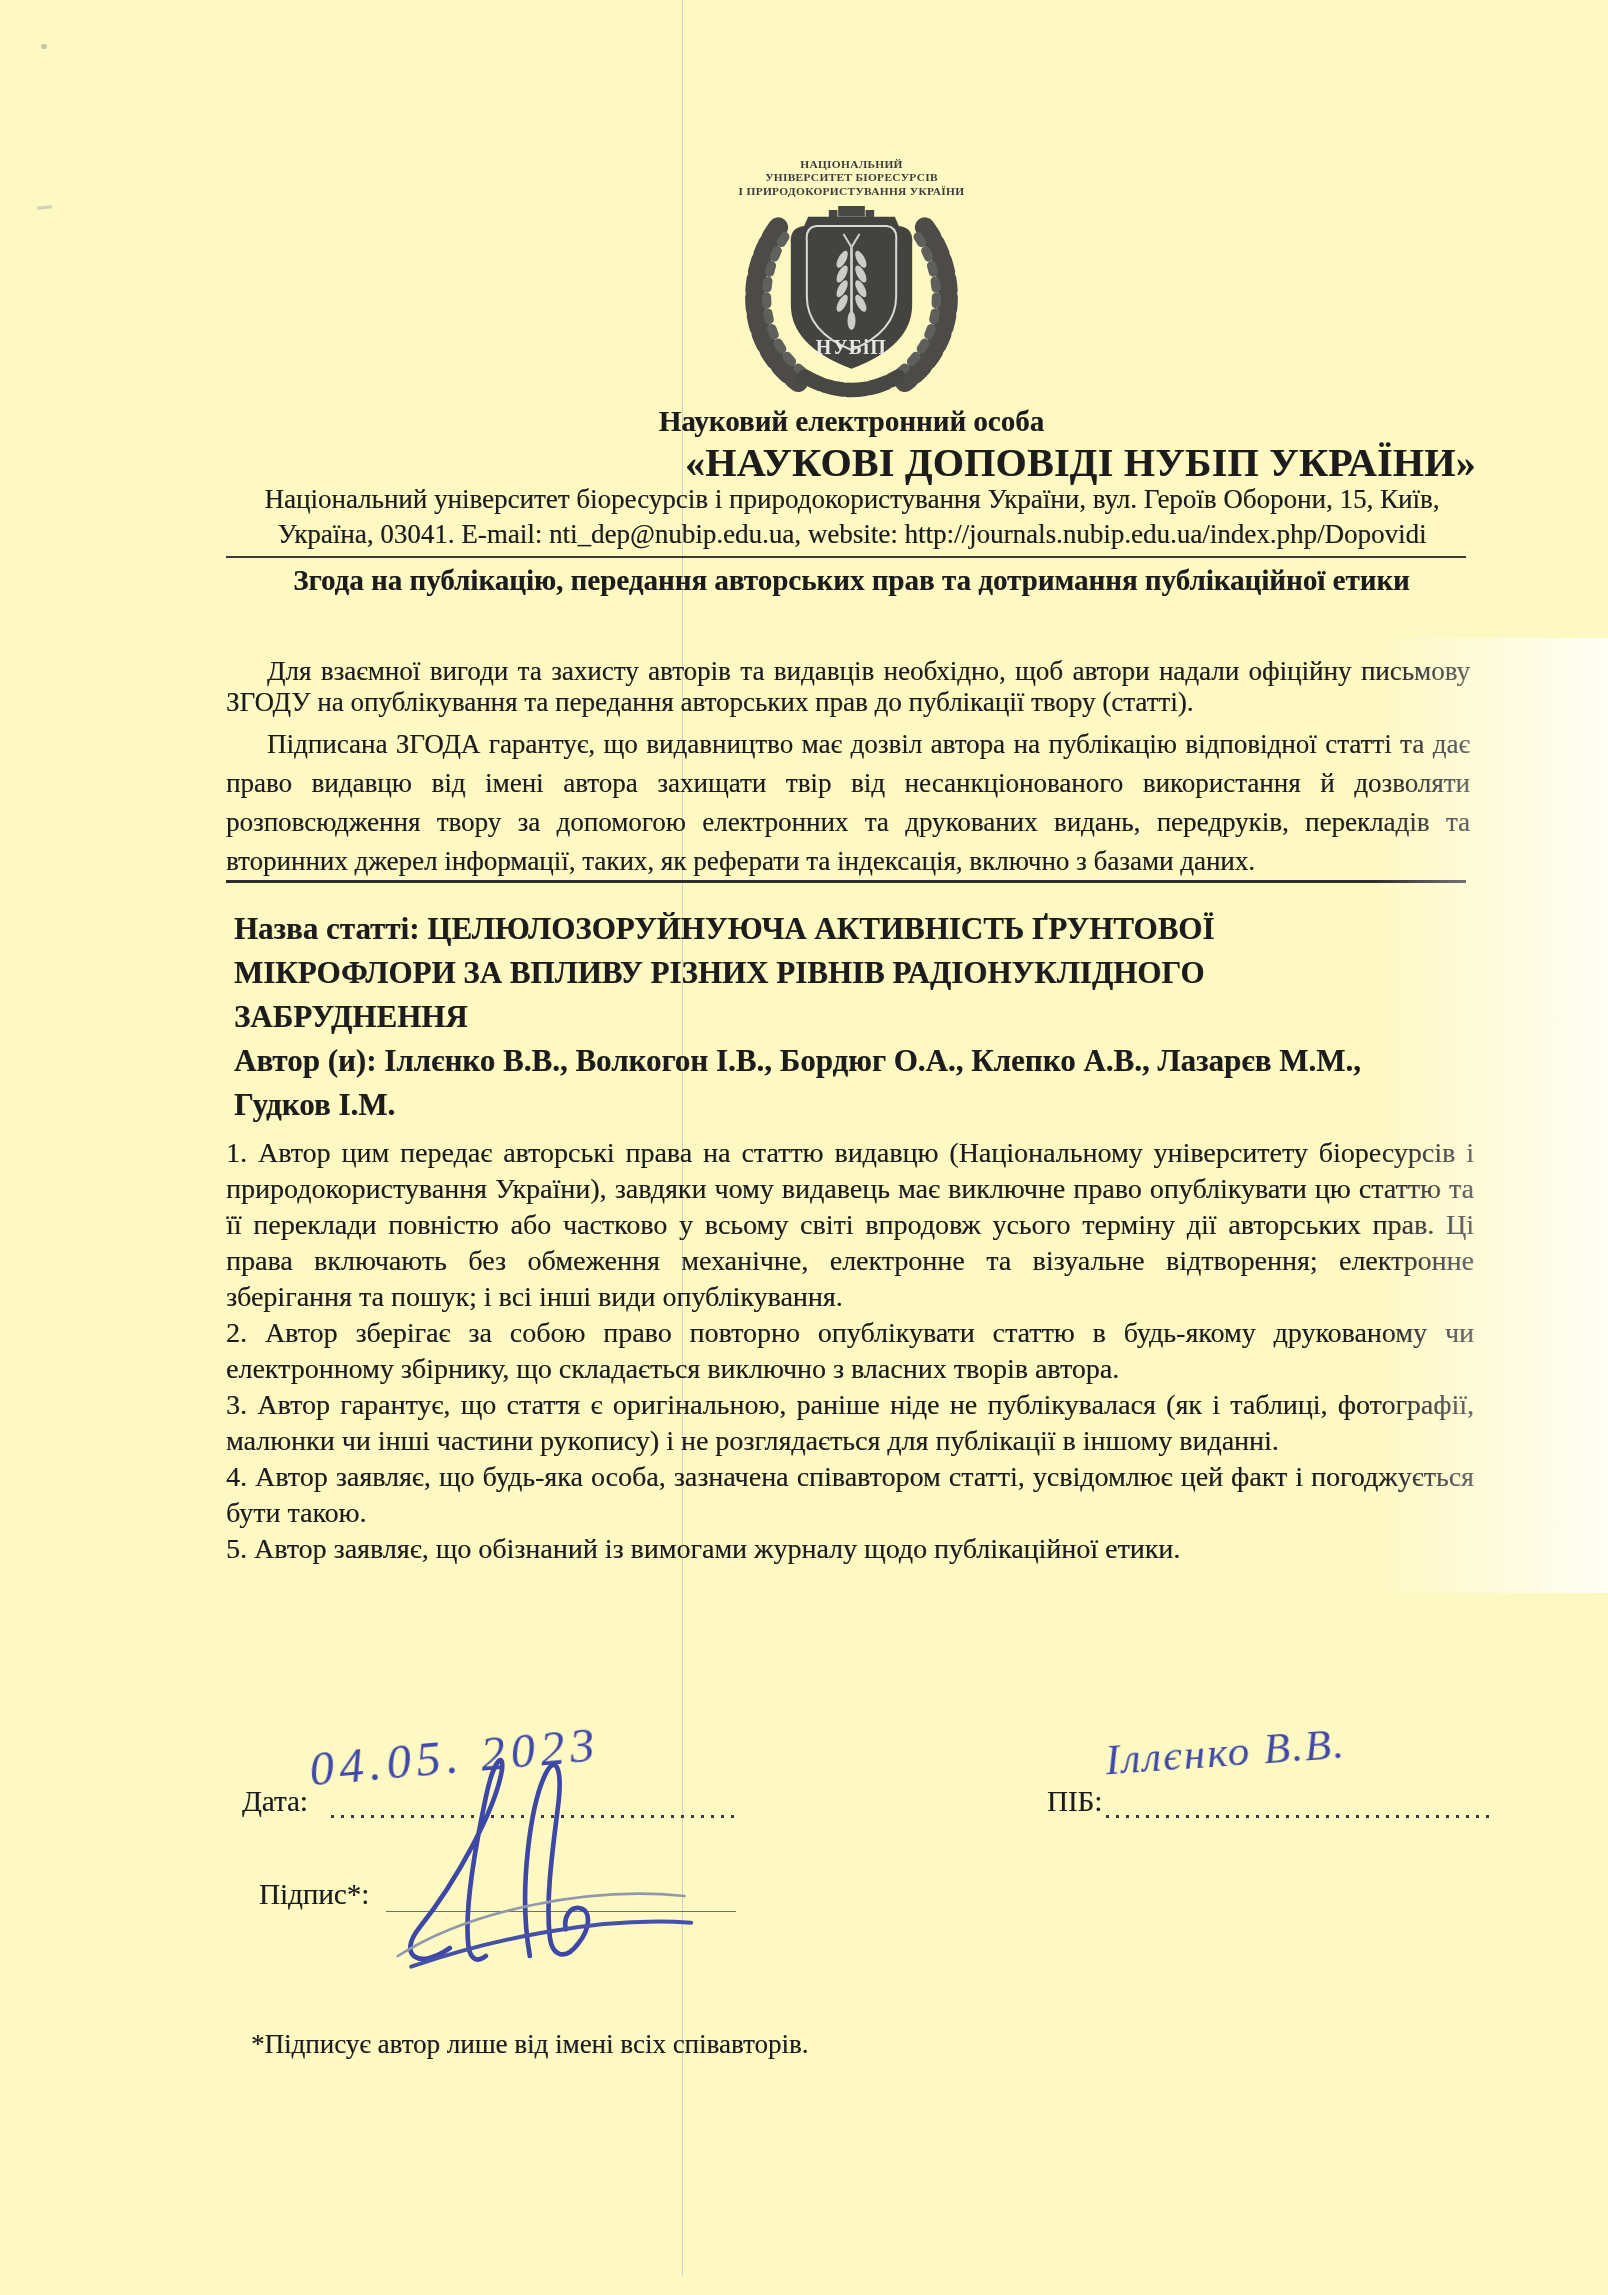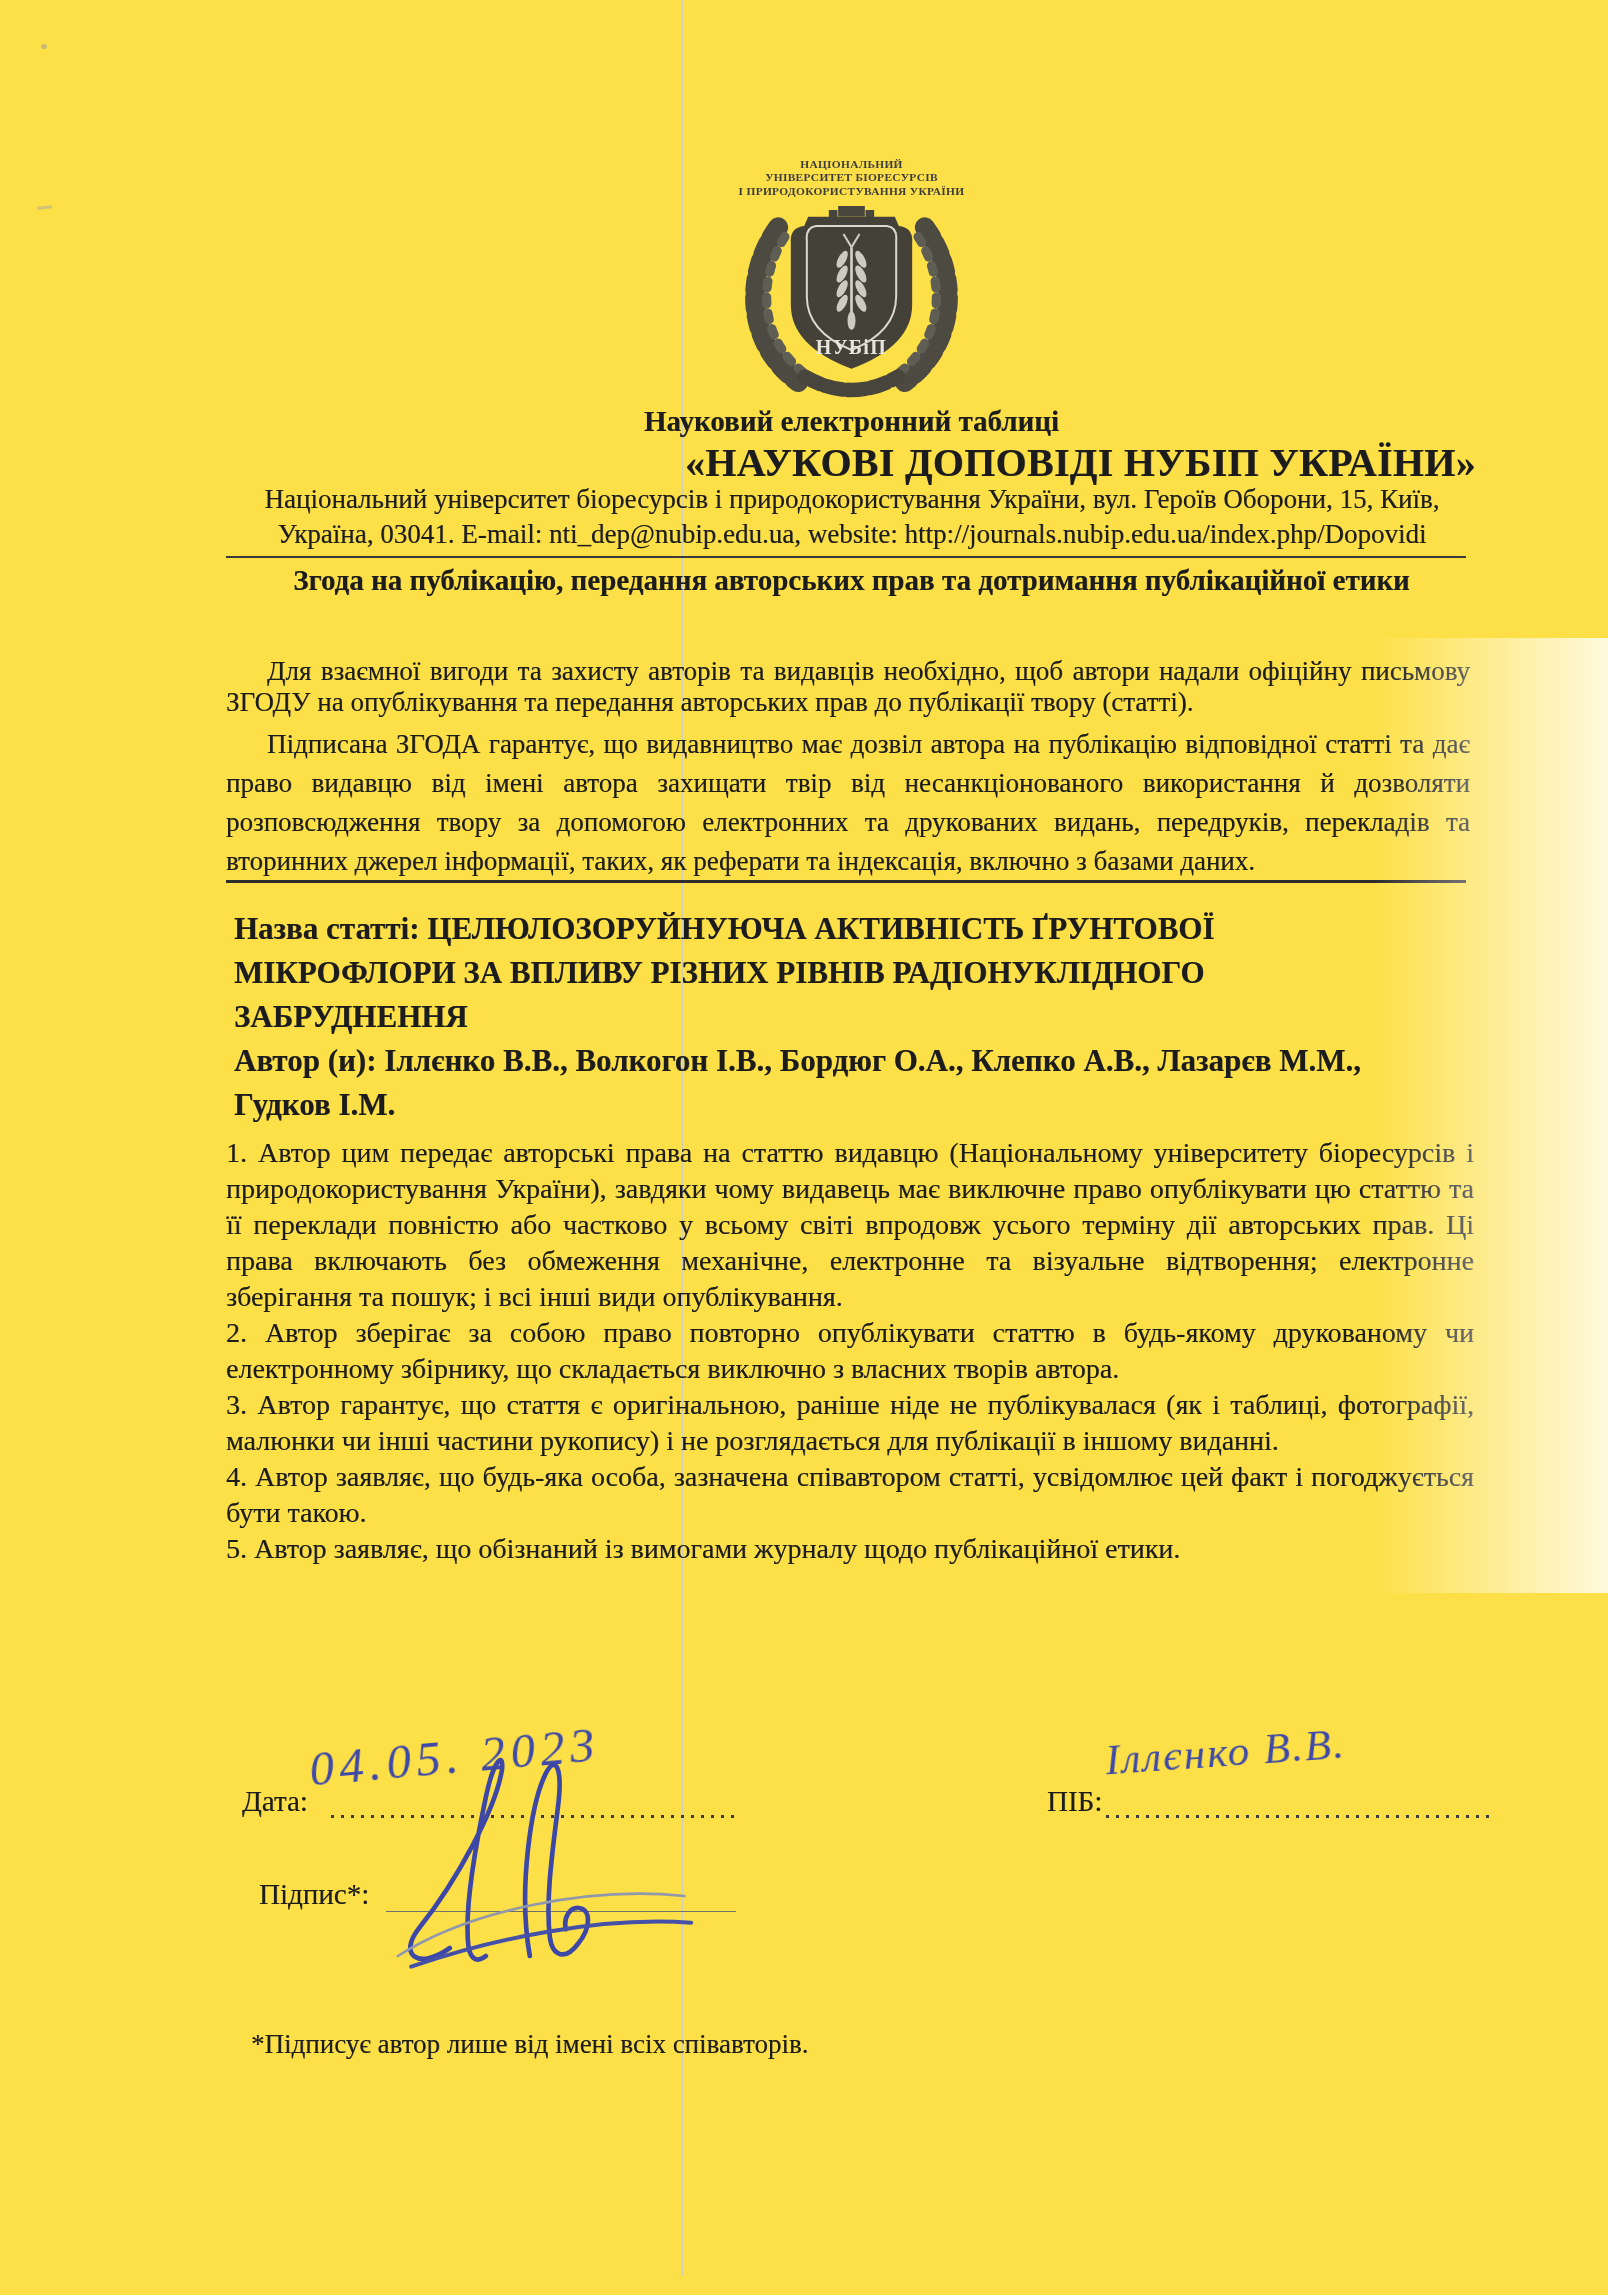--- a/index.html
+++ b/index.html
@@ -1,17 +1,17 @@
 <!DOCTYPE html>
 <html style="font-size:10.7px"><head>
 <meta charset="utf-8">
 <style>
   html,body{margin:0;padding:0;background:#ffffff;}
   .page{
-    position:relative;width:1609px;height:2295px;background:#fde047;
+    position:relative;width:1609px;height:2295px;background:#fef9c3;
     font-family:"Liberation Serif","DejaVu Serif",serif;color:#1c1c1c;overflow:hidden;
   }
   .ink{text-shadow:0.4px 0.4px 0.5px rgba(30,30,30,0.45);}
   .fold{position:absolute;left:682px;top:0;width:1.3px;height:2276px;background:#c9c9c9;opacity:.85;}
   .speck1{position:absolute;left:41px;top:44px;width:6px;height:4.7px;background:#9b9b9b;border-radius:50%;opacity:.55;}
   .speck2{position:absolute;left:37px;top:206px;width:14.7px;height:2.7px;background:#a8a8a8;opacity:.5;transform:rotate(-6deg);}
   .header{position:absolute;left:227px;top:158px;width:1249px;text-align:center;}
   .logo-caption{font-weight:bold;font-size:11.4px;line-height:13.4px;letter-spacing:0.3px;color:#3d3d3d;filter:blur(0.3px);}
   .emblem{display:block;margin:4px auto 0;filter:blur(0.5px);opacity:.94;}
   .jtype{position:absolute;left:227px;top:405px;width:1249px;text-align:center;font-weight:bold;font-size:29px;}
@@ -81,21 +81,21 @@
         <ellipse cx="156" cy="130" rx="6" ry="14" fill="#cacaca" transform="rotate(28 156 130)"></ellipse>
         <ellipse cx="184" cy="130" rx="6" ry="14" fill="#cacaca" transform="rotate(-28 184 130)"></ellipse>
         <ellipse cx="156" cy="152" rx="6" ry="14" fill="#cacaca" transform="rotate(28 156 152)"></ellipse>
         <ellipse cx="184" cy="152" rx="6" ry="14" fill="#cacaca" transform="rotate(-28 184 152)"></ellipse>
         <ellipse cx="170" cy="178" rx="6" ry="14" fill="#cacaca"></ellipse>
         <text x="170" y="228" text-anchor="middle" font-family="Liberation Serif, serif" font-weight="bold" font-size="30" letter-spacing="2" fill="#e6e6e6">НУБіП</text>
       </g>
     </svg>
   </div>
 
-  <div class="jtype ink">Науковий електронний таблиці</div>
+  <div class="jtype ink">Науковий електронний особа</div>
   <div class="jname ink">«НАУКОВІ ДОПОВІДІ НУБІП УКРАЇНИ»</div>
 
   <div class="addr ink">
     <div>Національний університет біоресурсів і природокористування України, вул. Героїв Оборони, 15, Київ,</div>
     <div>Україна, 03041. E-mail: nti_dep@nubip.edu.ua, website: http://journals.nubip.edu.ua/index.php/Dopovidi</div>
   </div>
 
   <div class="rule1"></div>
 
   <div class="consent-title ink">Згода на публікацію, передання авторських прав та дотримання публікаційної етики</div>

